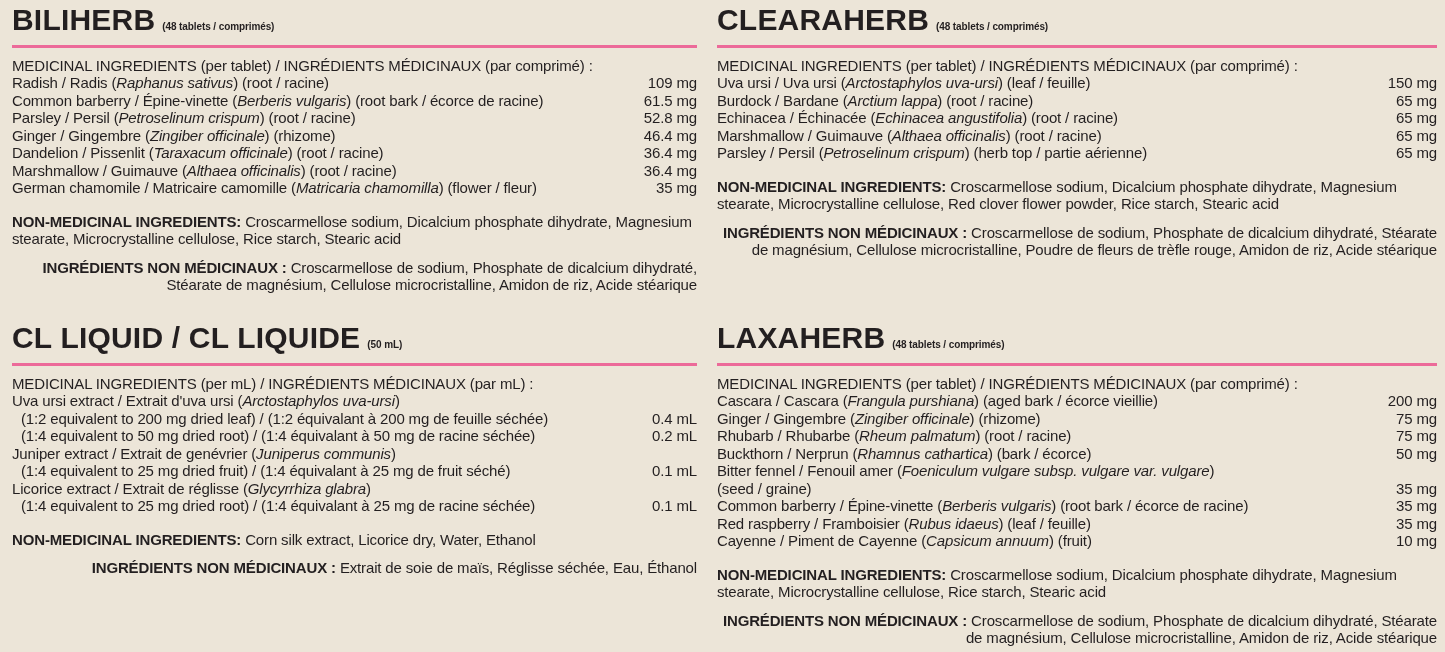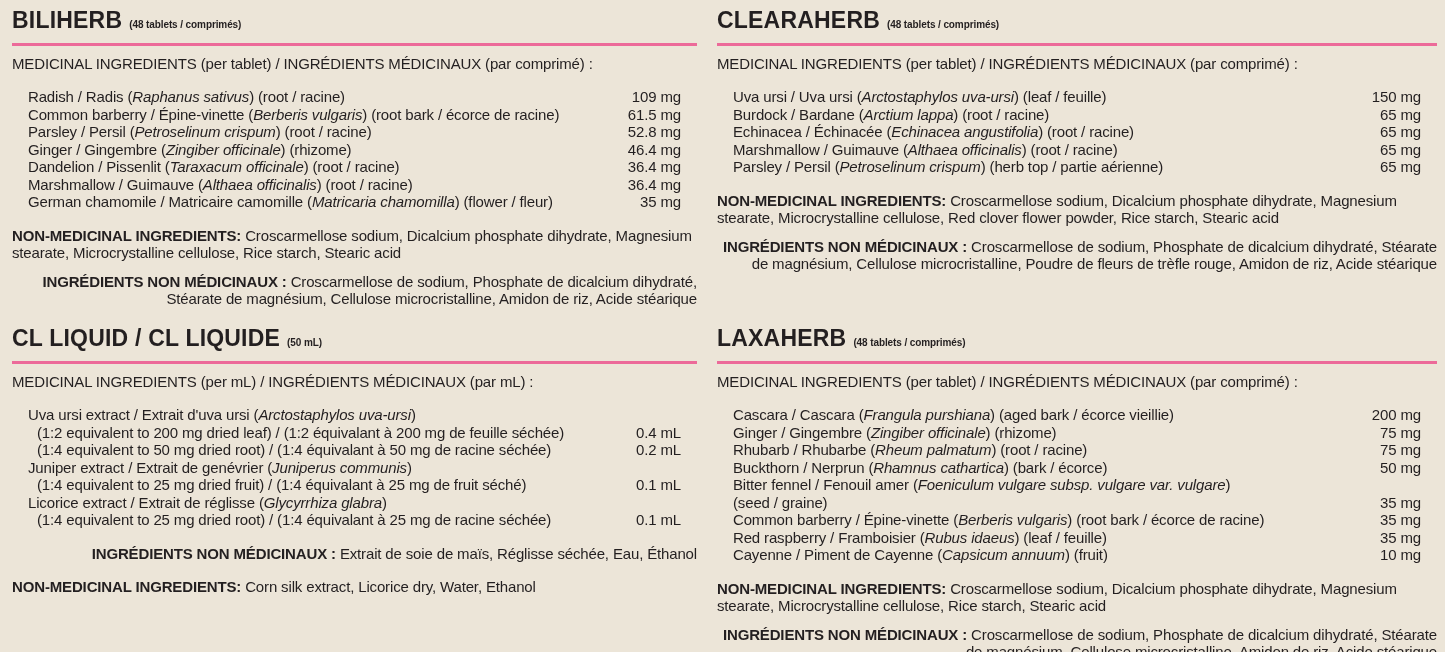--- a/index.html
+++ b/index.html
@@ -20,27 +20,27 @@
     width:1445px;height:652px;
     padding:0 8px 0 12px;
     display:grid;
     grid-template-columns:685px 720px;
     grid-template-rows:318px auto;
     column-gap:20px;
   }
   .panel{padding-top:8px;overflow:hidden;}
   .title-row{display:flex;align-items:baseline;gap:7px;}
   .title-row h1{
-    font-size:23px;line-height:24px;font-weight:700;
+    font-size:30px;line-height:24px;font-weight:700;
     letter-spacing:0.2px;color:var(--ink);
   }
   .title-row .size{font-size:10px;font-weight:700;letter-spacing:-0.1px;}
   .rule{height:3px;background:var(--accent);margin:9px 0 9px 0;border:none;}
   .med-header b{font-weight:400;}
-  .rows{margin:16px;}
+  .rows{margin:0;}
   .row{display:flex;align-items:baseline;}
   .row .nm{flex:1 1 auto;padding-right:10px;}
   .row2 .l2{display:flex;align-items:baseline;}
   .row2 .sub{flex:1 1 auto;}
   .row2 .sub.ind{padding-left:9px;}
   .amt{white-space:nowrap;text-align:center;}
   i{font-style:italic;}
   b{font-weight:700;}
   .para{margin-top:16px;}
   .para.fr{margin-top:11px;text-align:right;}
@@ -153,22 +153,22 @@
           </div>
       </div>
       <div class="row2">
         <div class="nm"><span>Licorice extract / Extrait de réglisse (</span><i>Glycyrrhiza glabra</i><span>)</span></div>
         <div class="l2">
             <span class="sub ind">(1:4 equivalent to 25 mg dried root) / (1:4 équivalant à 25 mg de racine séchée)</span>
             <span class="amt">0.1 mL</span>
           </div>
       </div>
     </div>
+    <p class="para"><b>NON-MEDICINAL INGREDIENTS:</b><span> Corn silk extract, Licorice dry, Water, Ethanol</span></p>
     <p class="para fr"><b>INGRÉDIENTS NON MÉDICINAUX :</b><span> Extrait de soie de maïs, Réglisse séchée, Eau, Éthanol</span></p>
-    <p class="para"><b>NON-MEDICINAL INGREDIENTS:</b><span> Corn silk extract, Licorice dry, Water, Ethanol</span></p>
   </section>
 
   <section class="panel">
     <header class="title-row">
       <h1>LAXAHERB</h1>
       <span class="size">(48 tablets / comprimés)</span>
     </header>
     <div class="rule"></div>
     <p class="med-header"><b>MEDICINAL INGREDIENTS</b><span> (per tablet) / </span><b>INGRÉDIENTS MÉDICINAUX</b><span> (par comprimé) :</span></p>
     <div class="rows">

